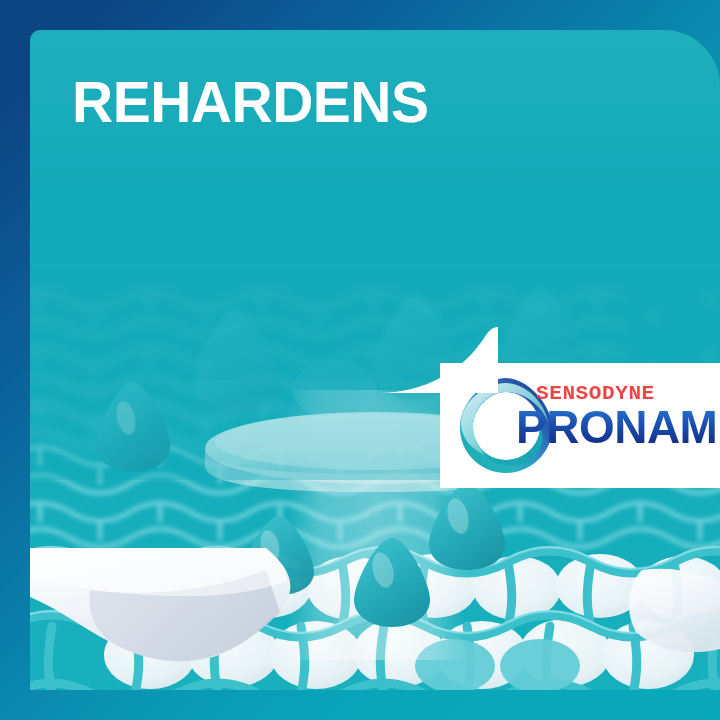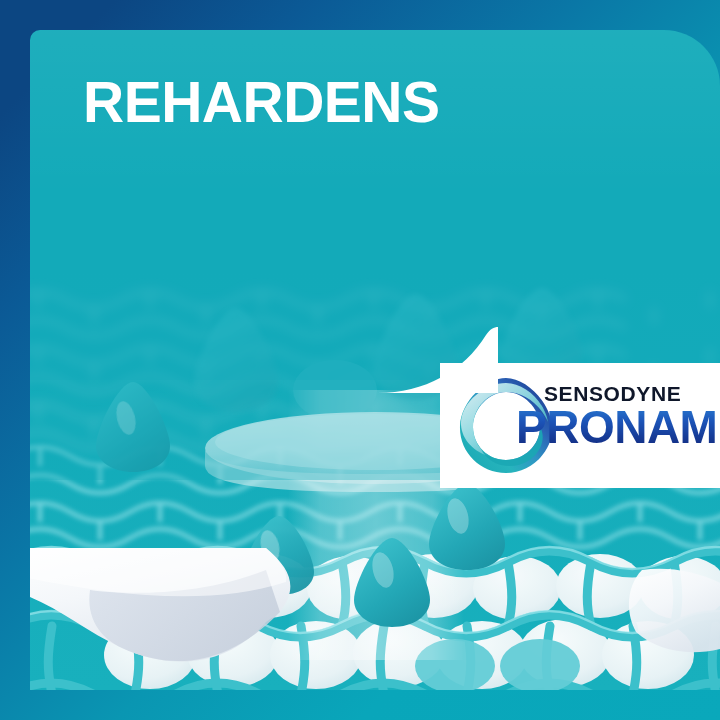--- a/index.html
+++ b/index.html
@@ -74,21 +74,20 @@
     width: 600px;
     color: #ffffff;
     font-family: "Liberation Sans", sans-serif;
     font-weight: bold;
     font-size: 57px;
     line-height: 60px;
     letter-spacing: -0.5px;
     text-transform: uppercase;
     z-index: 6;
     text-shadow: 0 0 1px rgba(19,170,185,0.4);
-    margin-left: 11px;
   }
   #headline .hl-line { display: block; white-space: nowrap; }
 
   
   #logo-panel {
     position: absolute;
     left: 410px;
     top: 333px;     
     width: 280px;
     height: 125px;
@@ -109,27 +108,27 @@
     width: 104px;
     height: 104px;
   }
   #logo-wordmarks {
     position: absolute;
     left: 76px;
     top: 20px;
     width: 200px;
   }
   #sensodyne-word {
-    font-family: Liberation Sans, sans-serif;
+    font-family: Liberation Mono, monospace;
     font-weight: bold;
     font-size: 21px;
     letter-spacing: 0.6px;
-    color: #0f172a;
+    color: #ef4444;
     line-height: 22px;
-    margin-left: 28px;
+    margin-left: 20px;
   }
   #pronamel-word {
     font-family: "Liberation Sans", sans-serif;
     font-weight: bold;
     font-size: 46px;
     letter-spacing: -0.5px;
     line-height: 48px;
     margin-top: -2px;
     background: linear-gradient(180deg, #2a7fd4 0%, #1c54b8 38%, #12297e 95%);
     -webkit-background-clip: text;

